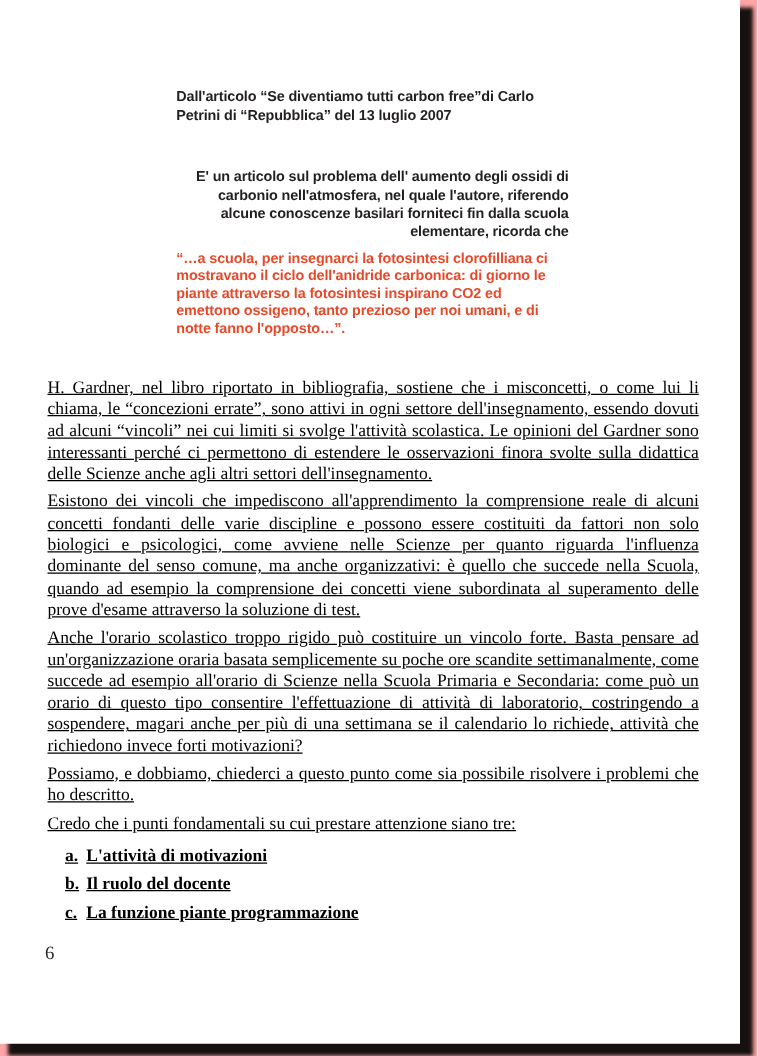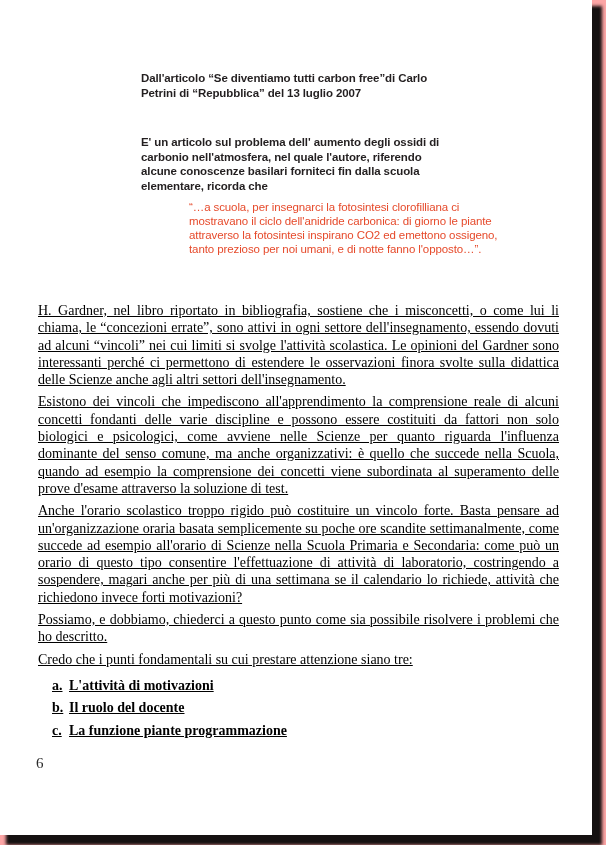--- a/index.html
+++ b/index.html
@@ -28,26 +28,25 @@
     left: 141px;
     width: 314px;
     font-family: "Liberation Sans", sans-serif;
     font-weight: bold;
     font-size: 11.5px;
     line-height: 14.5px;
     color: #231f20;
     letter-spacing: -0.1px;
   }
   .attribution { top: 71px; }
-  .intro { top: 135px; }
+  .intro { top: 135px; text-align: right; }
   .quote {
     top: 200px;
     line-height: 14px;
-    font-weight: normal;
-    margin-left: 48px;
+    font-weight: bold;
   }
   .body-text {
     position: absolute;
     left: 38px;
     top: 302px;
     width: 521px;
     font-family: "Liberation Serif", serif;
     font-size: 14px;
     line-height: 17.3px;
     text-align: justify;

